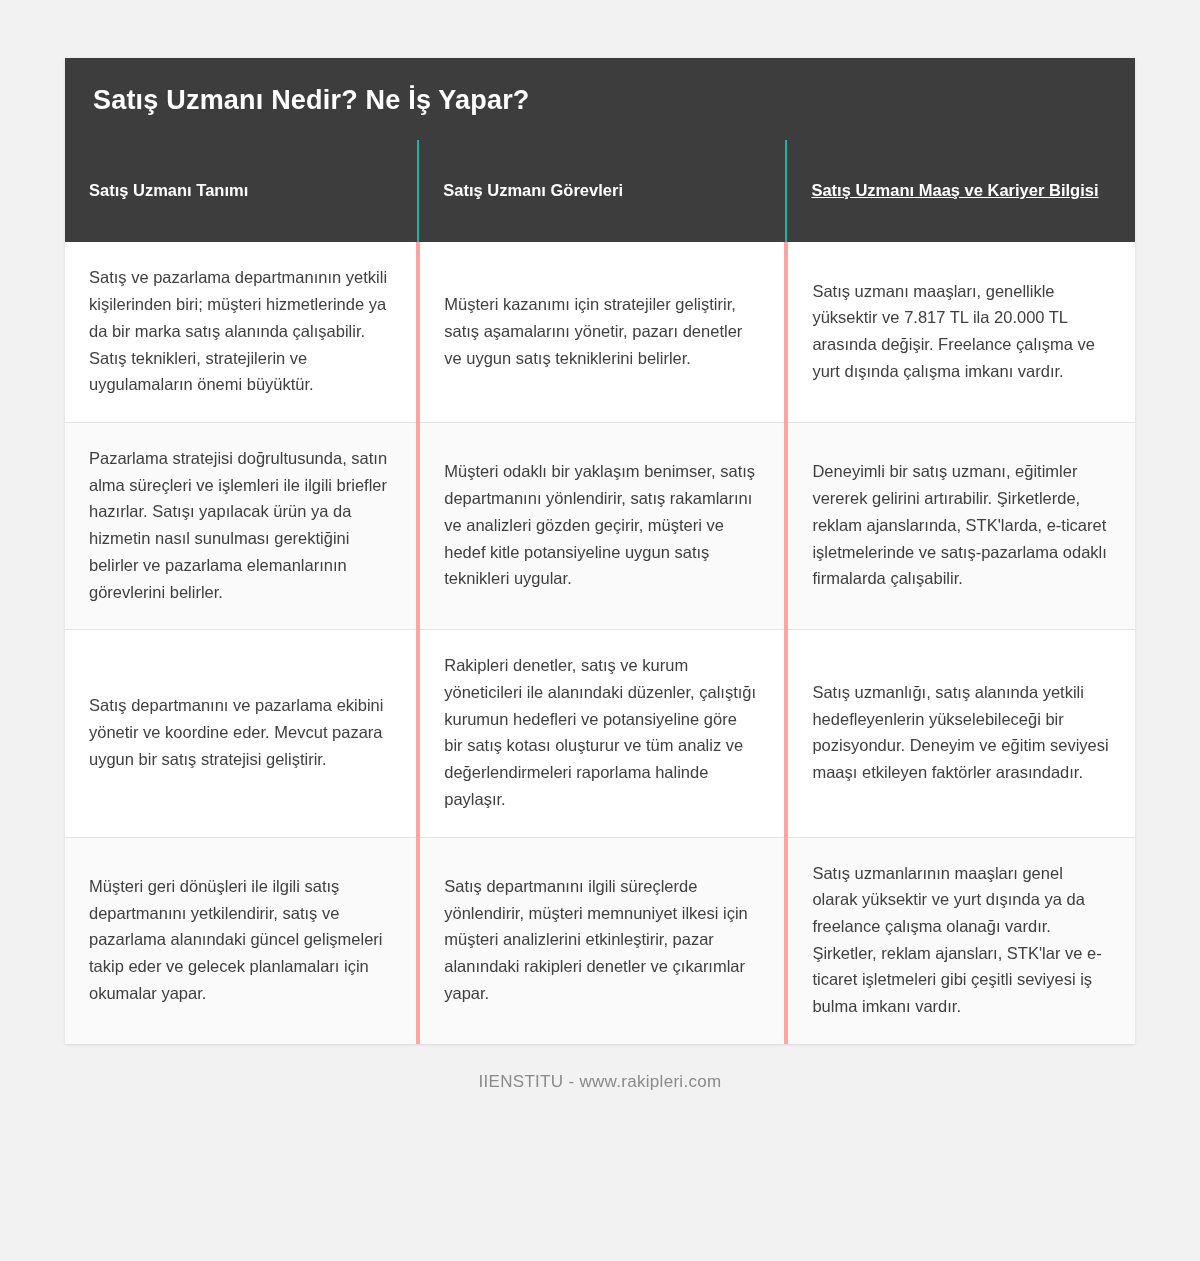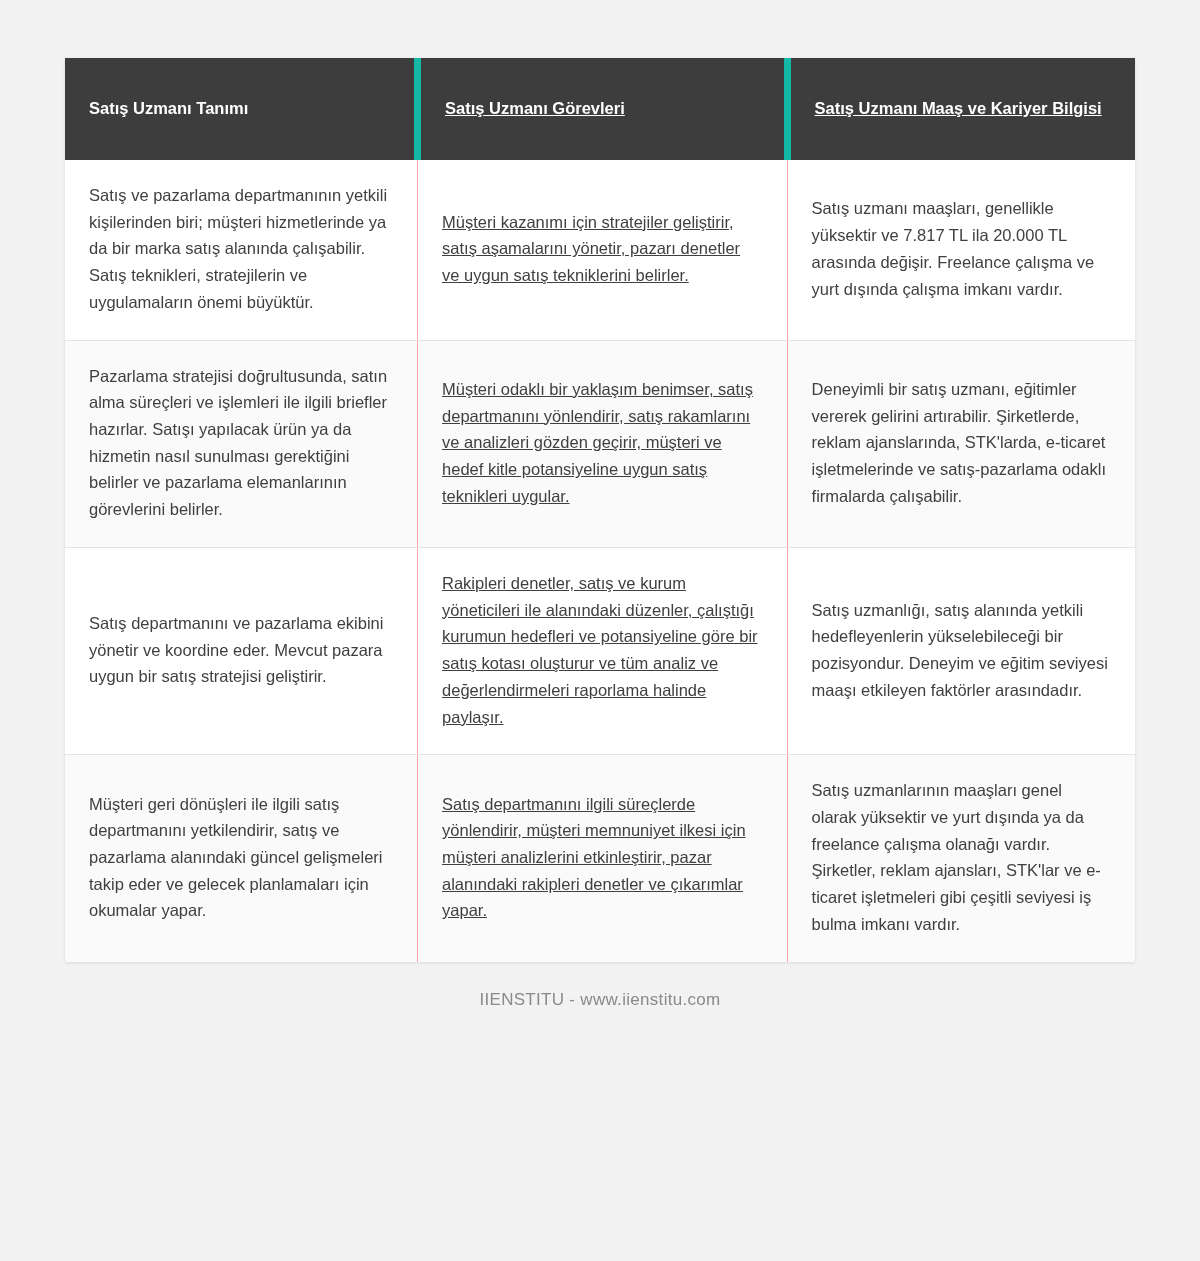--- a/index.html
+++ b/index.html
@@ -49,68 +49,71 @@
 
   table.main thead th {
     background: #3d3d3d;
     color: #ffffff;
     font-size: 16.5px;
     font-weight: bold;
     text-align: left;
     vertical-align: middle;
     padding: 22px 24px 24px 24px;
     line-height: 1.35;
-    border-right: 7px solid #14b8a6;
+    border-right: 2px solid #14b8a6;
     height: 56px;
   }
   table.main thead th:last-child {
     border-right: none;
     text-decoration: underline;
   }
 
   table.main tbody td {
     font-size: 16.5px;
     line-height: 1.62;
     color: #3f3f3f;
     vertical-align: middle;
     padding: 22px 26px 24px 24px;
-    border-right: 1px solid #fca5a5;
+    border-right: 4px solid #fca5a5;
     border-bottom: 1px solid #e4e4e4;
     background: #ffffff;
   }
   table.main tbody td:last-child {
     border-right: none;
   }
   table.main tbody tr:nth-child(even) td {
     background: #fafafa;
   }
   table.main tbody tr:last-child td {
     border-bottom: none;
   }
 
   .col-1 { width: 33%; }
-  .col-2 { width: 34.5%; text-decoration: underline; }
+  .col-2 { width: 34.5%; }
   .col-3 { width: 32.5%; }
 
   .footer {
     width: 1070px;
     text-align: center;
     padding: 28px 0 40px 0;
     color: #8a8a8a;
     font-size: 17px;
     letter-spacing: 0.3px;
   }
 </style>
 </head>
 <body>
 
 <div class="page">
 
   <div class="table-wrap">
 
+    <div class="title-bar">
+      <div class="title">Satış Uzmanı Nedir? Ne İş Yapar?</div>
+    </div>
 
     <table class="main">
       <thead>
         <tr>
           <th class="col-1">Satış Uzmanı Tanımı</th>
           <th class="col-2">Satış Uzmanı Görevleri</th>
           <th class="col-3">Satış Uzmanı Maaş ve Kariyer Bilgisi</th>
         </tr>
       </thead>
       <tbody>
@@ -132,15 +135,15 @@
         <tr>
           <td class="col-1">Müşteri geri dönüşleri ile ilgili satış departmanını yetkilendirir, satış ve pazarlama alanındaki güncel gelişmeleri takip eder ve gelecek planlamaları için okumalar yapar.</td>
           <td class="col-2">Satış departmanını ilgili süreçlerde yönlendirir, müşteri memnuniyet ilkesi için müşteri analizlerini etkinleştirir, pazar alanındaki rakipleri denetler ve çıkarımlar yapar.</td>
           <td class="col-3">Satış uzmanlarının maaşları genel olarak yüksektir ve yurt dışında ya da freelance çalışma olanağı vardır. Şirketler, reklam ajansları, STK'lar ve e-ticaret işletmeleri gibi çeşitli seviyesi iş bulma imkanı vardır.</td>
         </tr>
       </tbody>
     </table>
 
   </div>
 
-  <div class="footer">IIENSTITU - www.iienstitu.com</div>
+  <div class="footer">IIENSTITU - www.rakipleri.com</div>
 
 </div>
 
 </body></html>

